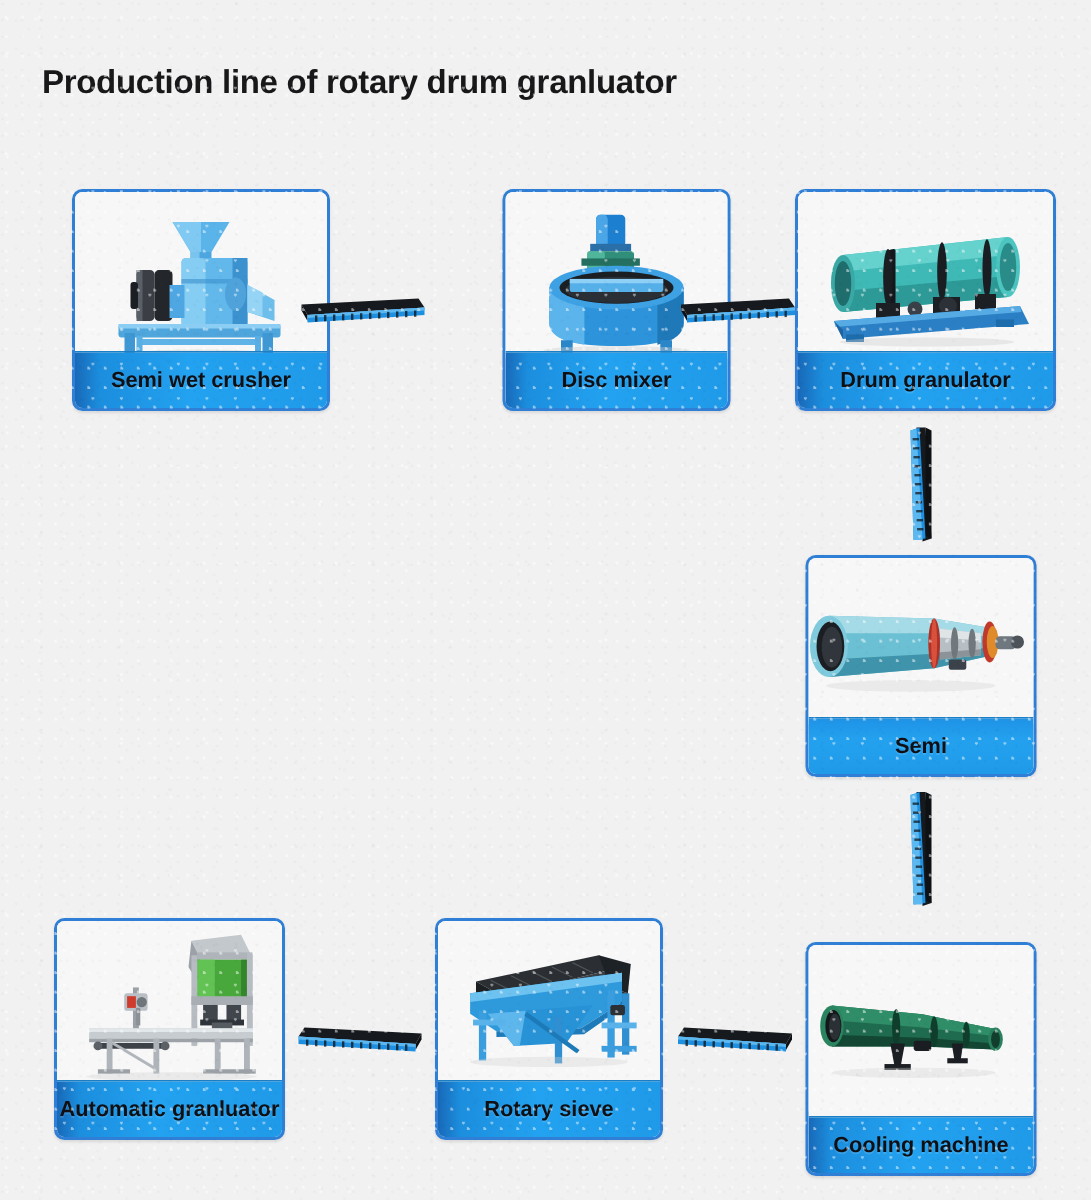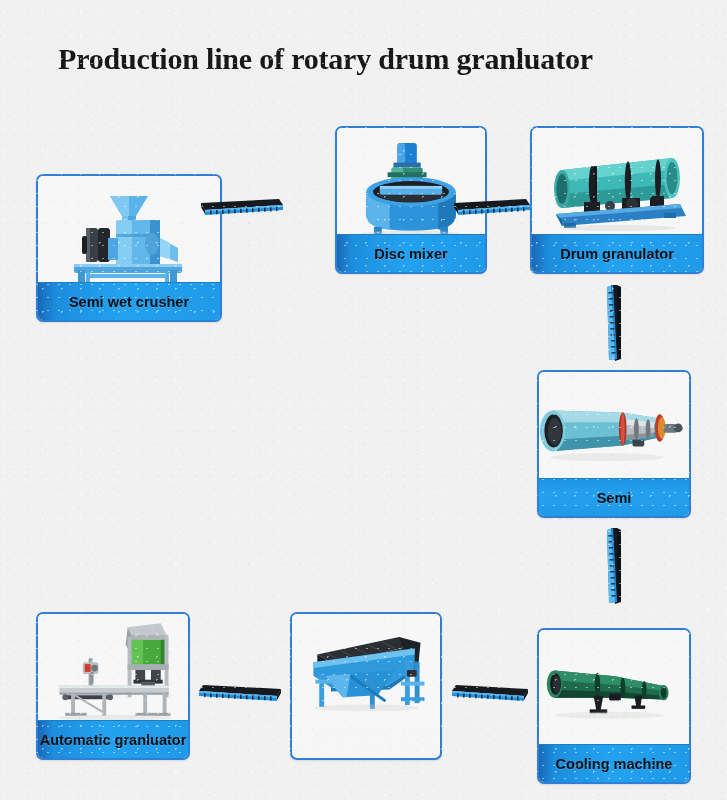--- a/index.html
+++ b/index.html
@@ -18,23 +18,23 @@
       radial-gradient(circle at 11% 23%, rgba(0,0,0,.045) 0 1px, transparent 1px),
       radial-gradient(circle at 63% 71%, rgba(0,0,0,.04) 0 1px, transparent 1px),
       radial-gradient(circle at 37% 88%, rgba(255,255,255,.9) 0 1px, transparent 1px),
       radial-gradient(circle at 84% 14%, rgba(0,0,0,.035) 0 1px, transparent 1px),
       radial-gradient(circle at 26% 55%, rgba(255,255,255,.85) 0 1px, transparent 1px),
       radial-gradient(circle at 92% 47%, rgba(0,0,0,.03) 0 1px, transparent 1px);
     background-size:13px 11px,17px 19px,11px 13px,23px 17px,19px 23px,29px 13px;
   }
 
   #page-title{
-    position:absolute;left:58px;top:42px;
-    font-size:30px;font-weight:bold;color:#18181a;
-    letter-spacing:-.2px;white-space:nowrap;font-family:Liberation Serif, serif;
+    position:absolute;left:28px;top:42px;
+    font-size:22px;font-weight:bold;color:#18181a;
+    letter-spacing:-.2px;white-space:nowrap;
   }
 
   .card{
     position:absolute;
     box-sizing:border-box;
     border:2px solid #2f7fd6;
     border-radius:7px;
     background:#f6f6f6;
     overflow:hidden;
     box-shadow:0 1px 2px rgba(0,0,0,.10);
@@ -61,21 +61,21 @@
 
   
   .conv{position:absolute;}
   .conv svg{display:block;width:100%;height:100%;overflow:visible;}
 </style>
 </head>
 <body>
 
 <div id="page-title">Production line of rotary drum granluator</div>
 
-<div class="card" style="left:36px;top:126px;width:186px;height:148px;margin-top:48px;">
+<div class="card" style="left:48px;top:126px;width:172px;height:148px;">
   <div class="card-photo" style="height:111px;">
     <svg viewBox="0 0 154 111" preserveAspectRatio="xMidYMid meet">
       <rect width="154" height="111" fill="#f7f7f7"></rect>
 
       <polygon points="58,20 96,20 84,40 70,40" fill="#5ab4ea"></polygon>
       <polygon points="58,20 77,20 77,40 70,40" fill="#7fc9f2"></polygon>
 
       <rect x="70" y="40" width="14" height="16" fill="#4da6e0"></rect>
       <rect x="70" y="40" width="6" height="16" fill="#79c4ee"></rect>
 
@@ -289,20 +289,21 @@
 
       <rect x="24" y="66" width="22" height="4" fill="#59b3ea"></rect>
       <rect x="112" y="68" width="24" height="4" fill="#59b3ea"></rect>
       <rect x="112" y="84" width="24" height="4" fill="#3b9ddd"></rect>
       <line x1="60" y1="62" x2="96" y2="88" stroke="#1d7ab8" stroke-width="3"></line>
 
       <rect x="118" y="56" width="10" height="7" rx="1.5" fill="#2a3036"></rect>
       <ellipse cx="76" cy="95" rx="54" ry="3.5" fill="#d2d2d2" opacity=".35"></ellipse>
     </svg>
   </div>
+  <div class="card-label dark-start">Rotary sieve</div>
 </div>
 
 <div class="card" style="left:36px;top:612px;width:154px;height:148px;">
   <div class="card-photo" style="height:111px;">
     <svg viewBox="0 0 154 111" preserveAspectRatio="xMidYMid meet">
       <rect width="154" height="111" fill="#f7f7f7"></rect>
 
       <polygon points="92,12 126,8 132,20 98,24" fill="#c3c8cc"></polygon>
       <polygon points="92,12 98,24 96,40 90,30" fill="#9ba1a6"></polygon>
       <rect x="96" y="20" width="36" height="5" fill="#aeb4b9"></rect>

